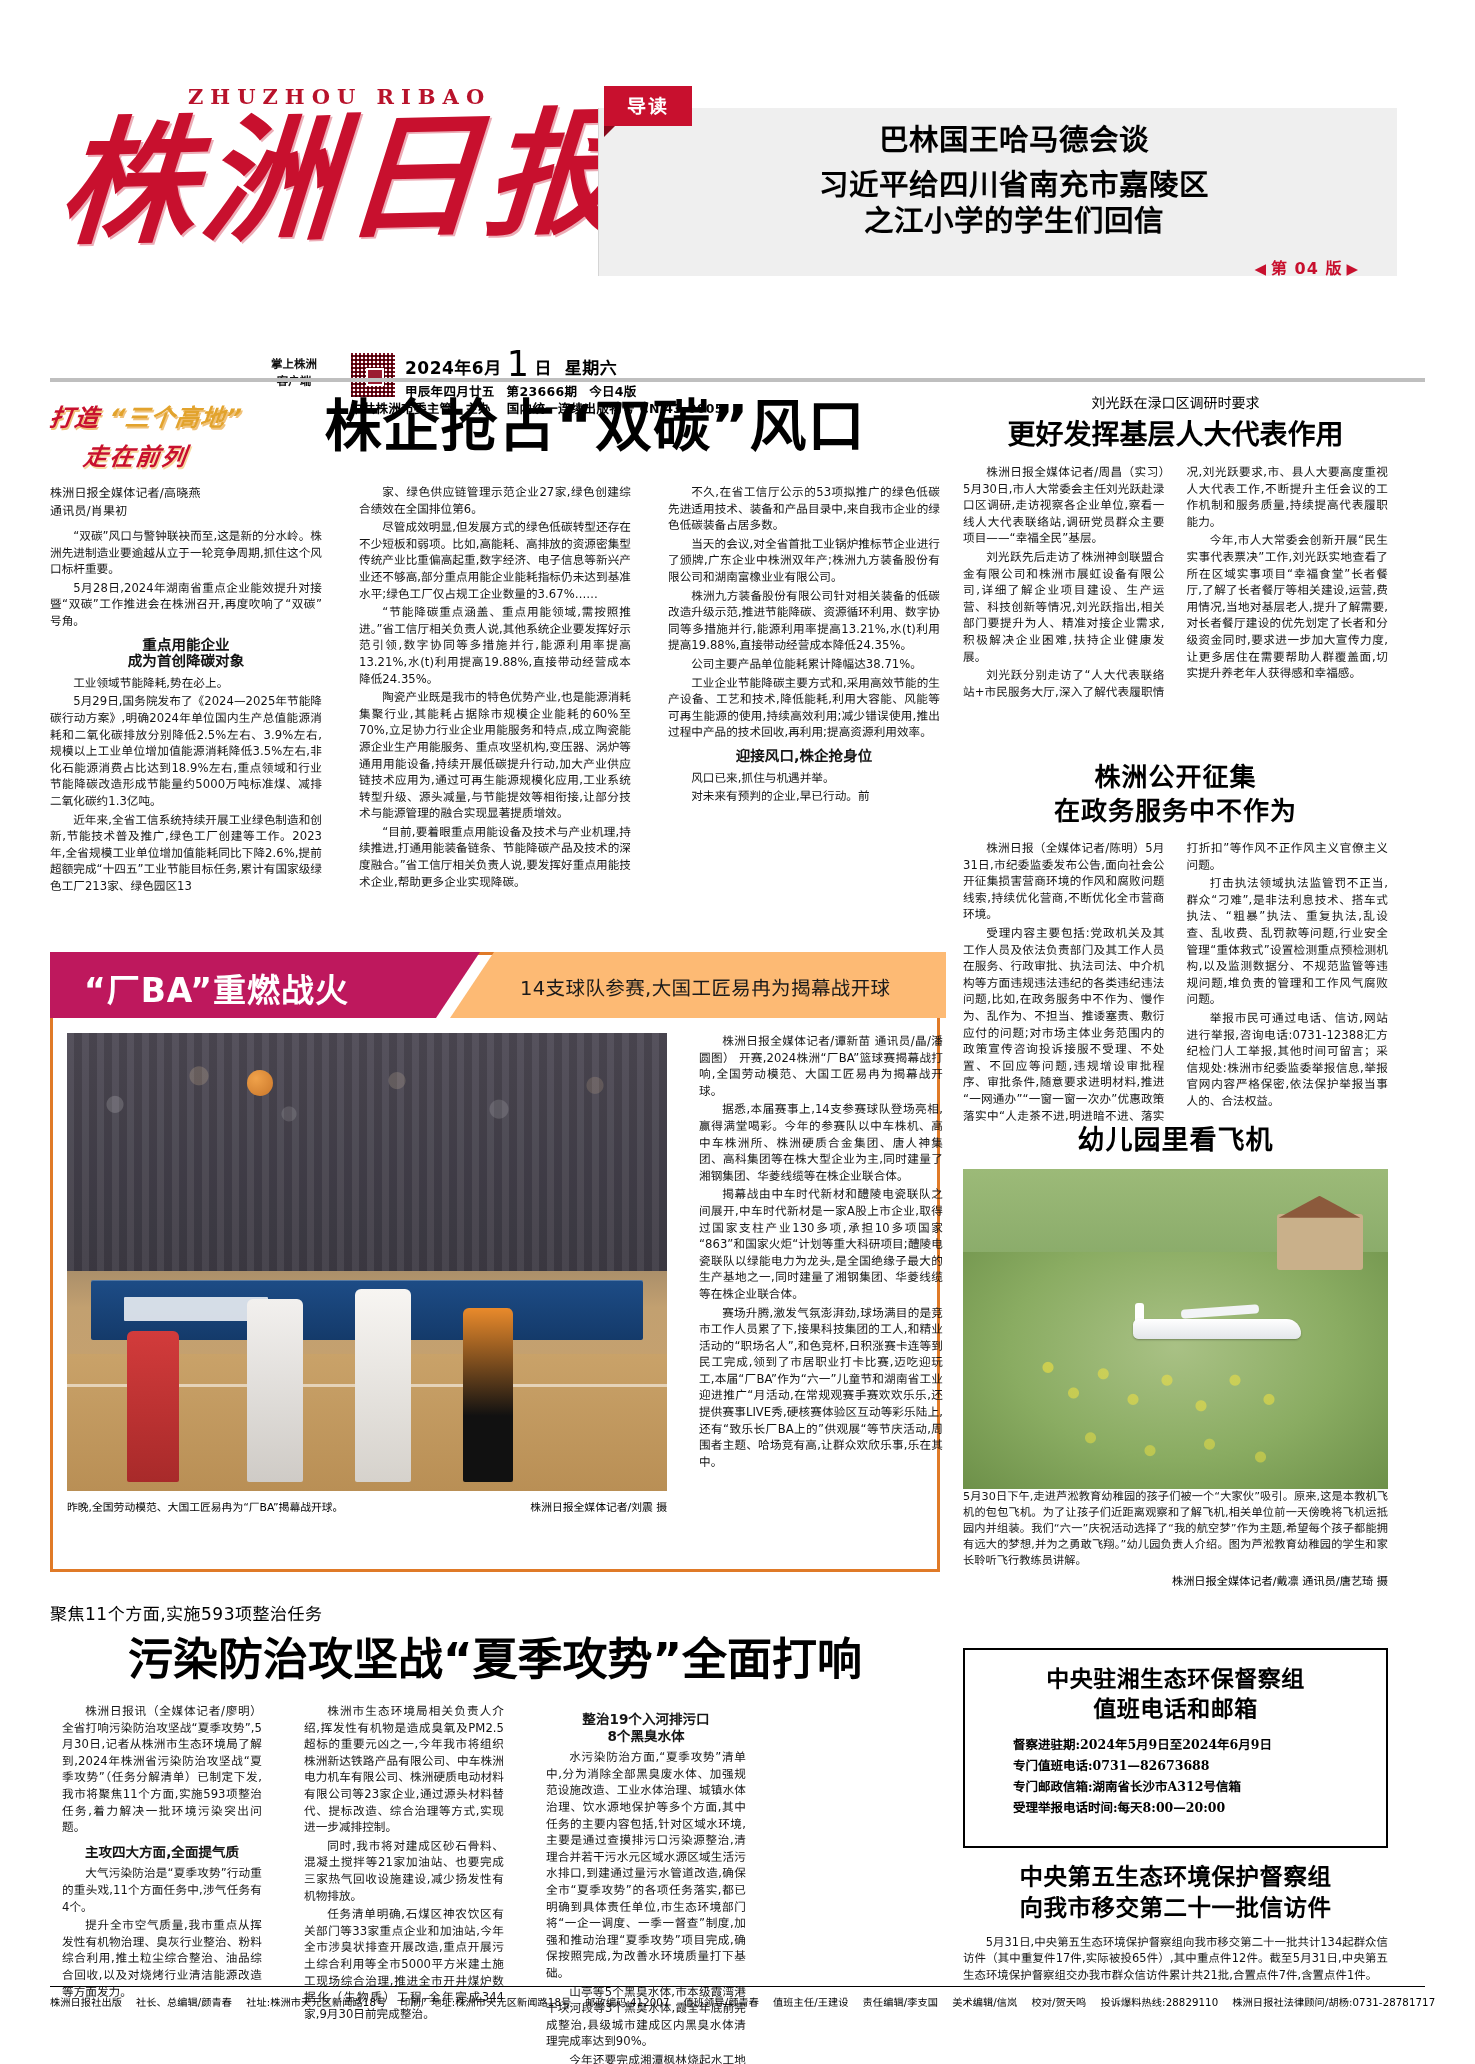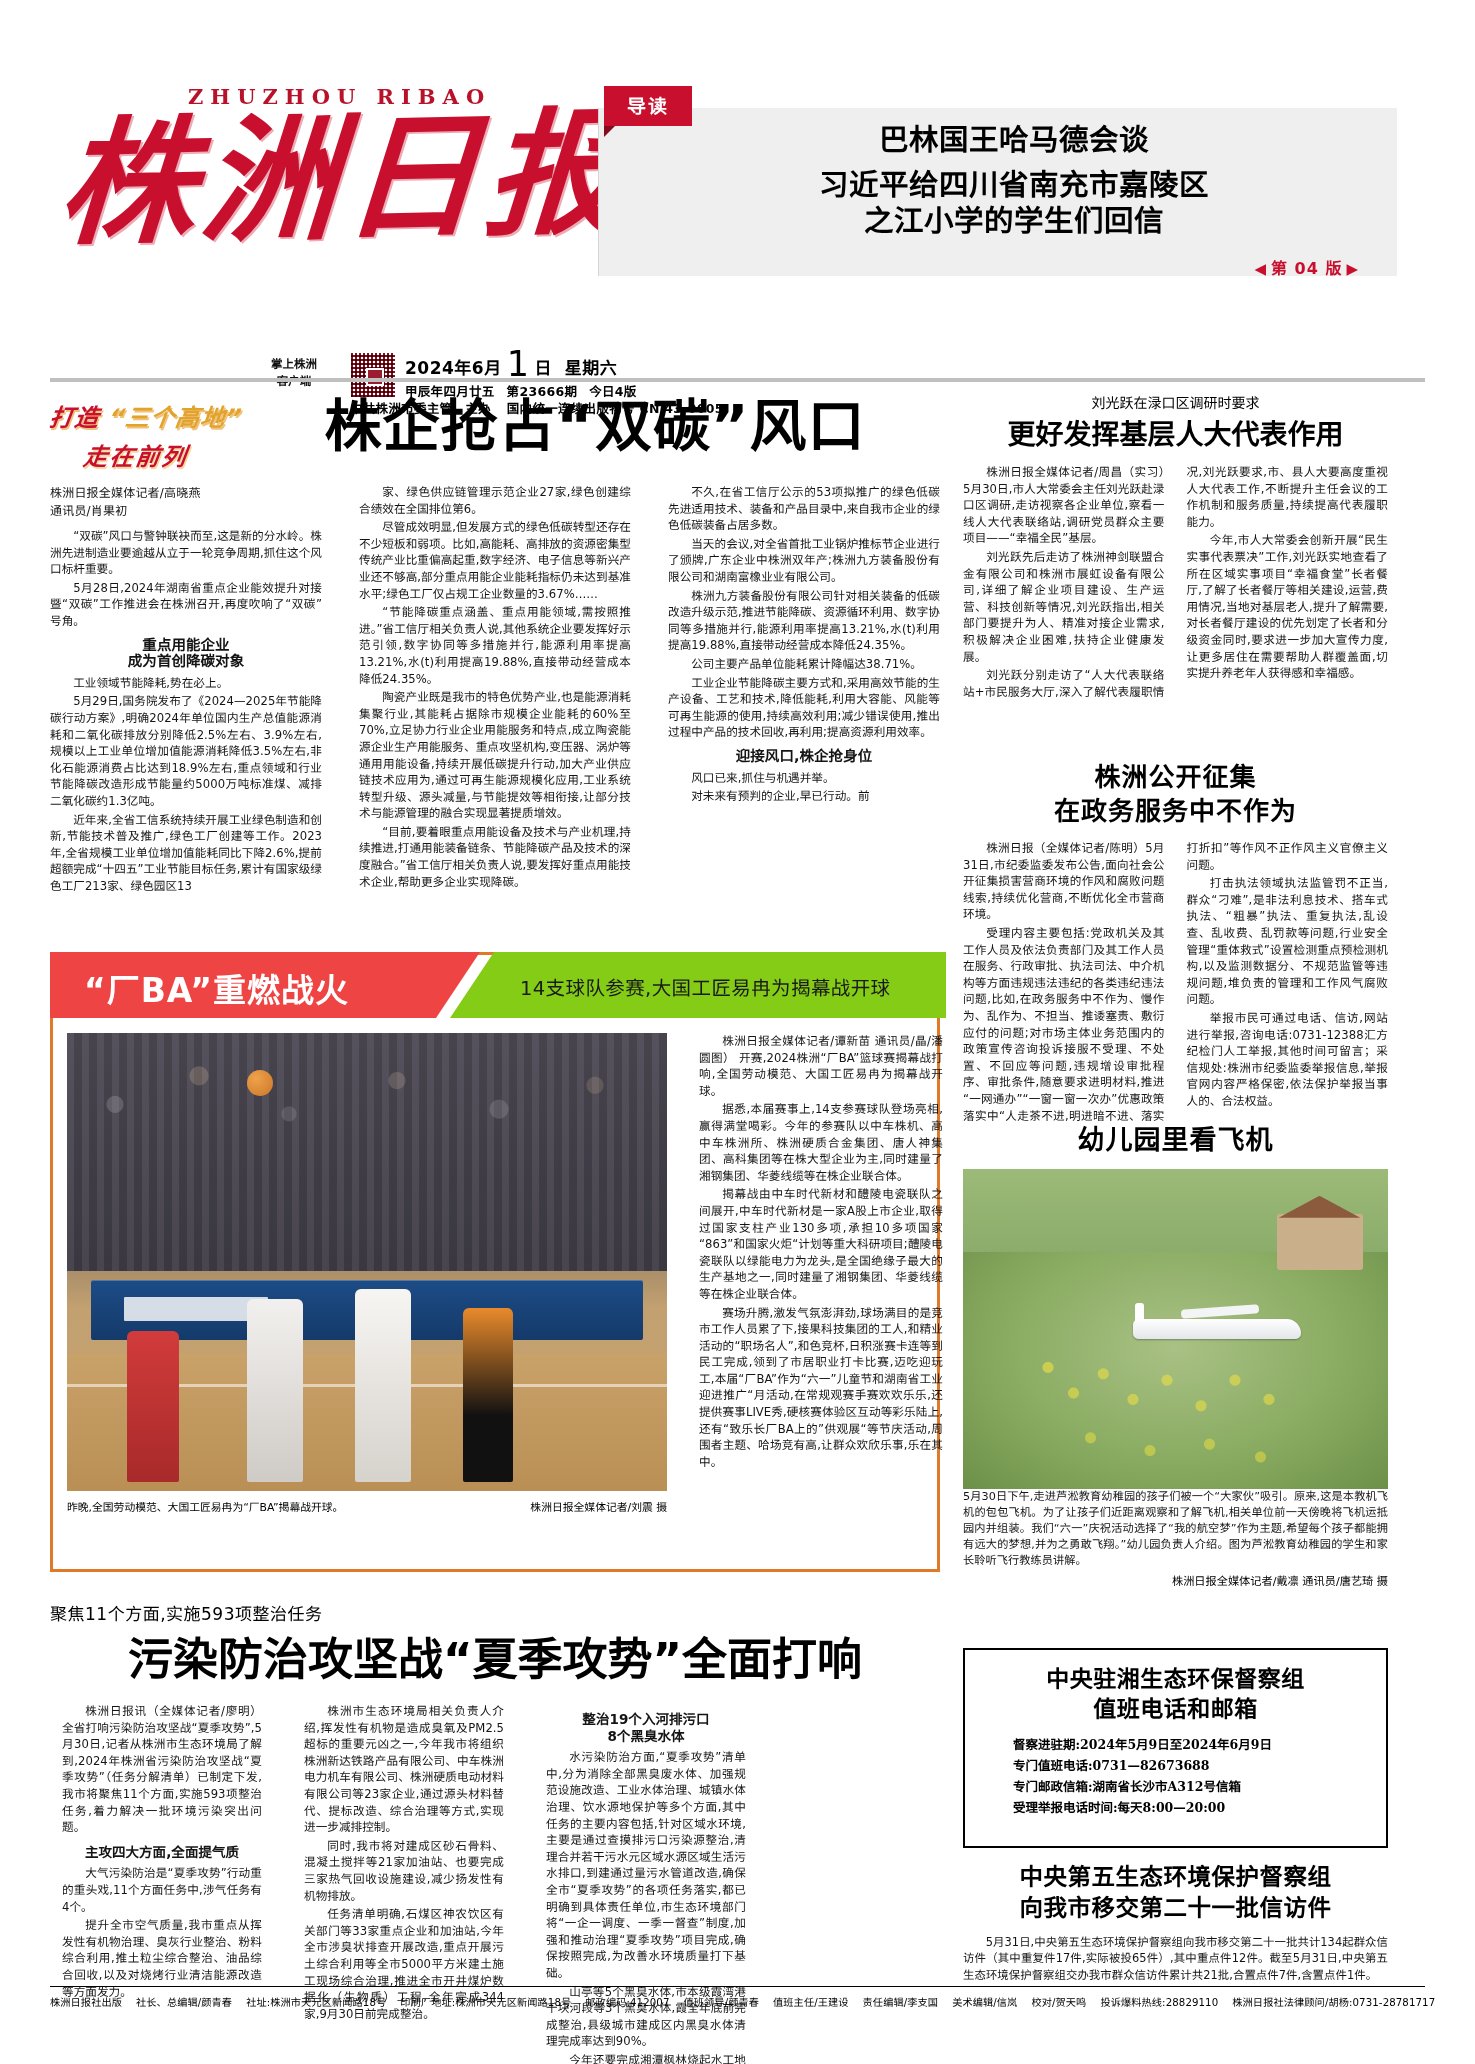--- a/index.html
+++ b/index.html
@@ -160,29 +160,29 @@
   }
   .ho-body { margin-top:10px; font-size:11.4px; line-height:16.4px; text-align:justify; }
 
   
   .feature {
     position:absolute; left:50px; top:952px; width:890px; height:620px;
     border:3px solid #e07a28; box-sizing:border-box; background:#fff;
   }
   .fb-banner { position:absolute; left:-3px; top:-3px; width:896px; height:66px; }
   .fb-orange {
-    position:absolute; left:0; top:0; width:430px; height:66px; background:#ef4444;
+    position:absolute; left:0; top:0; width:430px; height:66px; background:#be185d;
     clip-path:polygon(0 0, 430px 0, 386px 66px, 0 66px);
   }
   .fb-orange span {
     position:absolute; left:34px; top:12px; font-size:33px; font-weight:900; color:#fff;
     letter-spacing:1px; white-space:nowrap;
   }
   .fb-beige {
-    position:absolute; left:400px; top:0; width:496px; height:70px; background:#84cc16;
+    position:absolute; left:400px; top:0; width:496px; height:70px; background:#fdba74;
     clip-path:polygon(44px 0, 496px 0, 496px 66px, 0 66px);
   }
   .fb-beige span {
     position:absolute; left:70px; top:20px; font-size:19.5px; color:#1a1a1a;
     letter-spacing:.4px; white-space:nowrap;
   }
   .fb-photo {
     position:absolute; left:14px; top:78px; width:600px; height:458px; overflow:hidden;
     background:linear-gradient(180deg,#5d5a63 0%,#4a4750 26%,#8e7a63 42%,#c2a070 60%,#caa26d 100%);
   }

